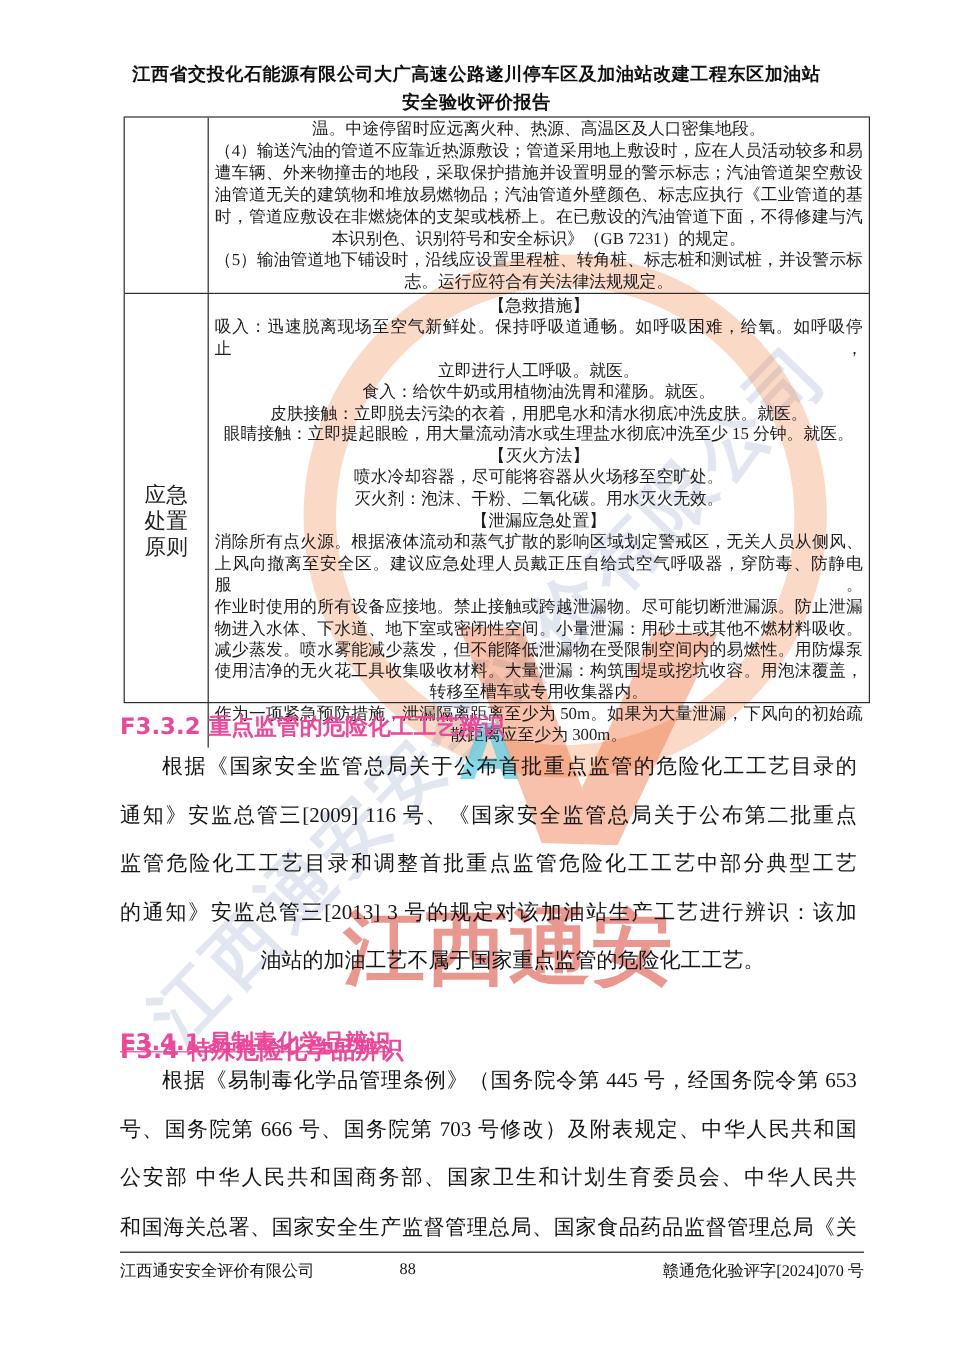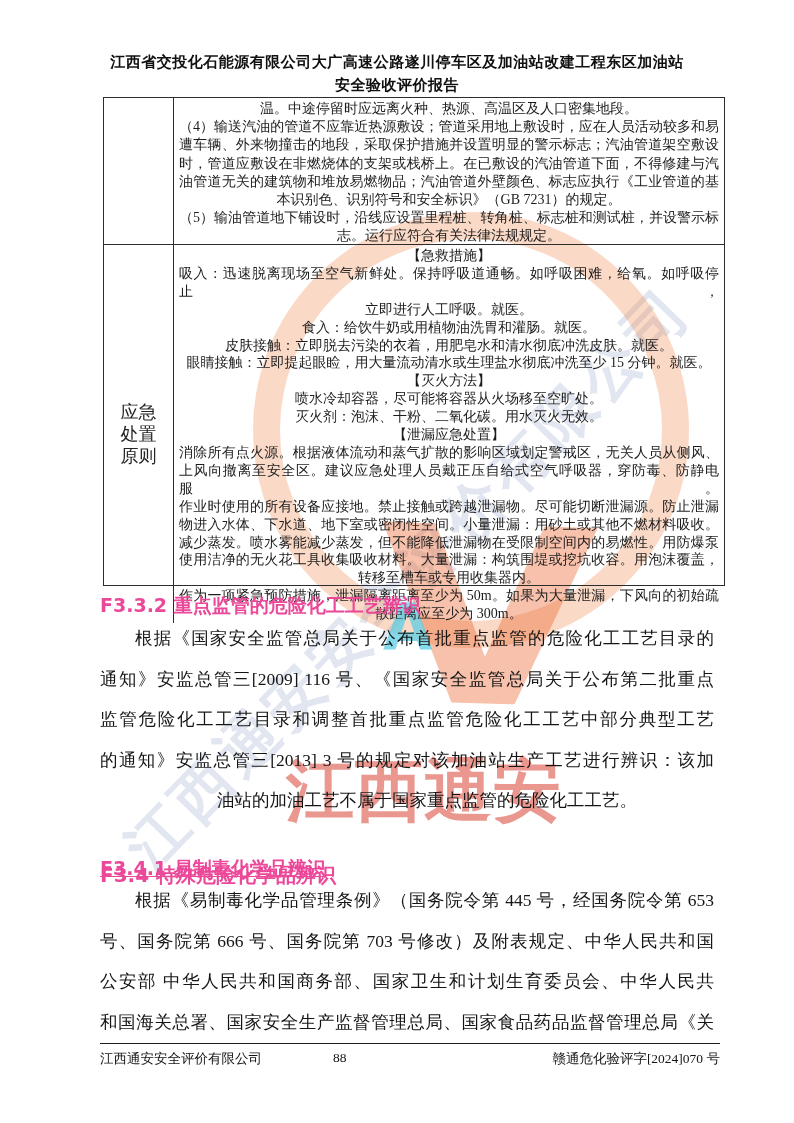--- a/index.html
+++ b/index.html
@@ -84,22 +84,22 @@
   <div class="hdr hdr1">江西省交投化石能源有限公司大广高速公路遂川停车区及加油站改建工程东区加油站</div>
   <div class="hdr hdr2">安全验收评价报告</div>
 
   <div class="rtable">
     <div class="trow trow1">
       <div class="tlabel"></div>
       <div class="tcell">
           <div class="ln center">温。中途停留时应远离火种、热源、高温区及人口密集地段。</div>
           <div class="ln fill">（4）输送汽油的管道不应靠近热源敷设；管道采用地上敷设时，应在人员活动较多和易</div>
           <div class="ln fill">遭车辆、外来物撞击的地段，采取保护措施并设置明显的警示标志；汽油管道架空敷设</div>
+          <div class="ln fill">油管道无关的建筑物和堆放易燃物品；汽油管道外壁颜色、标志应执行《工业管道的基</div>
           <div class="ln fill">时，管道应敷设在非燃烧体的支架或栈桥上。在已敷设的汽油管道下面，不得修建与汽</div>
-          <div class="ln fill">油管道无关的建筑物和堆放易燃物品；汽油管道外壁颜色、标志应执行《工业管道的基</div>
           <div class="ln center">本识别色、识别符号和安全标识》（GB 7231）的规定。</div>
           <div class="ln fill">（5）输油管道地下铺设时，沿线应设置里程桩、转角桩、标志桩和测试桩，并设警示标</div>
           <div class="ln center">志。运行应符合有关法律法规规定。</div>
         </div>
     </div>
     <div class="trow trow2">
       <div class="tlabel">
         <span>应急</span>
         <span>处置</span>
         <span>原则</span>

